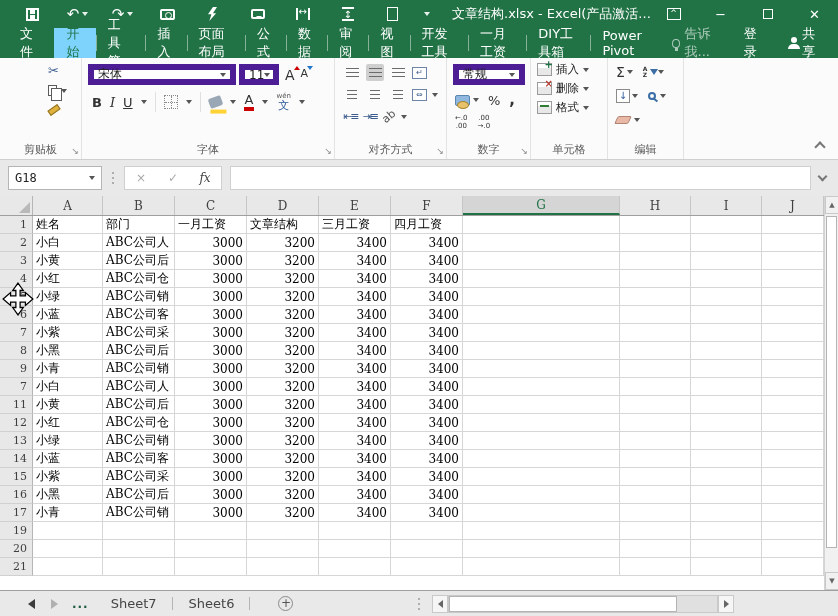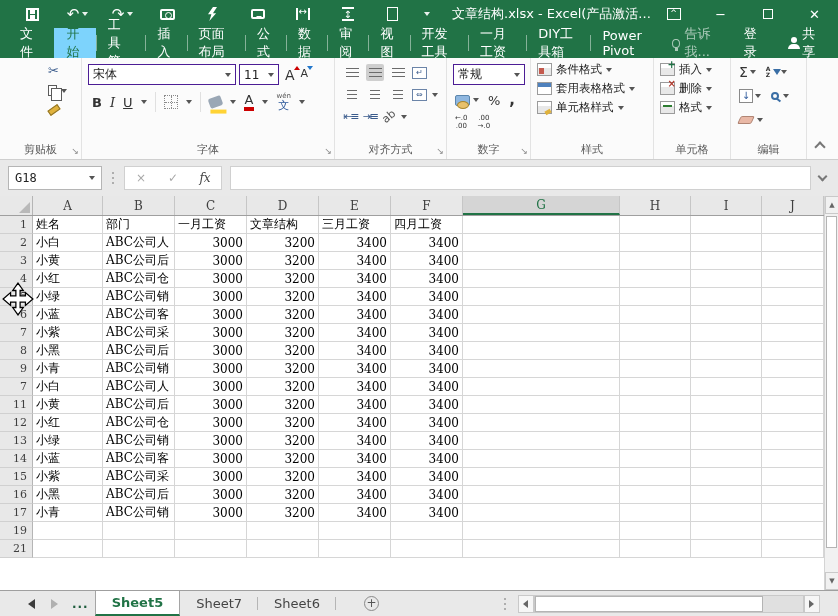--- a/index.html
+++ b/index.html
@@ -58,21 +58,21 @@
   .clipicon:before{content:"";position:absolute;left:6px;top:-3px;width:10px;height:5px;background:#b7944c;border-radius:2px}
   .clipicon:after{content:"";position:absolute;left:7px;top:4px;width:14px;height:22px;background:#fff;border:1px solid #9b9b9b}
   .clipmini{position:absolute;left:48px;top:5px;display:flex;flex-direction:column;gap:7px;align-items:flex-start}
   .scis{font-size:13px;color:#3a5b8c}
   .copyic{width:9px;height:11px;border:1.5px solid #5b5b5b;position:relative;background:#fff}
   .copyic:before{content:"";position:absolute;left:2px;top:2px;width:9px;height:11px;border:1.5px solid #5b5b5b;background:#fff}
   .brush{width:12px;height:6px;background:#e0b23c;border:1px solid #8f742a;transform:rotate(-35deg);position:relative;top:4px}
   .minicaret{width:0;height:0;border-left:3px solid transparent;border-right:3px solid transparent;border-top:4px solid #555;display:inline-block;vertical-align:middle}
 
   .frow1{display:flex;align-items:center;margin:3px 4px 4px 6px}
-  .combo{background:#fff;border:1px solid #4c1d95;height:21px;display:flex;align-items:center;justify-content:space-between;padding:0 4px;font-size:12px;color:#222}
+  .combo{background:#fff;border:6px solid #4c1d95;height:21px;display:flex;align-items:center;justify-content:space-between;padding:0 4px;font-size:12px;color:#222}
   .fname{width:148px}
   .fsize{width:40px;margin-left:3px}
   .fgrow{display:flex;align-items:flex-start;margin-left:6px;gap:6px;font-size:13px;color:#333}
   .bigA{position:relative;font-size:14px}
   .bigA .up:after{content:"";position:absolute;top:-1px;right:-5px;border-left:3px solid transparent;border-right:3px solid transparent;border-bottom:4px solid #c00}
   .bigA.small{font-size:11px}
   .bigA.small .dn:after{content:"";position:absolute;top:-1px;right:-5px;border-left:3px solid transparent;border-right:3px solid transparent;border-top:4px solid #27c}
   .frow2{display:flex;align-items:center;margin-left:10px;gap:8px;height:26px;color:#333}
   .biu{font-size:13px;color:#333}
   .biu.b{font-weight:bold}.biu.i{font-style:italic;font-family:"DejaVu Serif",serif}.biu.u{text-decoration:underline}
@@ -361,38 +361,20 @@
       <span class="cma">,</span>
     </div>
     <div class="nrow3">
       <span class="decs"><span>←.0</span><br><span>.00</span></span>
       <span class="decs"><span>.00</span><br><span>→.0</span></span>
     </div>
     <div class="glabel">数字</div>
     <div class="launcher">↘</div>
   </div>
 
-  <div class="group g-styles">
-    <div class="styrow">
-        <span class="sic cf"></span>
-        <span>条件格式</span>
-        <span class="minicaret"></span>
-      </div>
-    <div class="styrow">
-        <span class="sic ft"></span>
-        <span>套用表格格式</span>
-        <span class="minicaret"></span>
-      </div>
-    <div class="styrow">
-        <span class="sic cs"></span>
-        <span>单元格样式</span>
-        <span class="minicaret"></span>
-      </div>
-    <div class="glabel">样式</div>
-  </div>
 
   <div class="group g-cells">
     <div class="styrow">
         <span class="sic ins"></span>
         <span>插入</span>
         <span class="minicaret"></span>
       </div>
     <div class="styrow">
         <span class="sic del"></span>
         <span>删除</span>
@@ -704,20 +686,33 @@
       <div class="cell" style="width: 72px;"></div>
       <div class="cell" style="width: 72px;"></div>
       <div class="cell" style="width: 72px;"></div>
       <div class="cell" style="width: 72px;"></div>
       <div class="cell" style="width: 157px;"></div>
       <div class="cell" style="width: 71px;"></div>
       <div class="cell" style="width: 71px;"></div>
       <div class="cell" style="width: 62px;"></div>
     </div>
     <div class="grow">
+      <div class="rowhead">20</div>
+      <div class="cell" style="width: 70px;"></div>
+      <div class="cell" style="width: 72px;"></div>
+      <div class="cell" style="width: 72px;"></div>
+      <div class="cell" style="width: 72px;"></div>
+      <div class="cell" style="width: 72px;"></div>
+      <div class="cell" style="width: 72px;"></div>
+      <div class="cell" style="width: 157px;"></div>
+      <div class="cell" style="width: 71px;"></div>
+      <div class="cell" style="width: 71px;"></div>
+      <div class="cell" style="width: 62px;"></div>
+    </div>
+    <div class="grow">
       <div class="rowhead">21</div>
       <div class="cell" style="width: 70px;"></div>
       <div class="cell" style="width: 72px;"></div>
       <div class="cell" style="width: 72px;"></div>
       <div class="cell" style="width: 72px;"></div>
       <div class="cell" style="width: 72px;"></div>
       <div class="cell" style="width: 72px;"></div>
       <div class="cell" style="width: 157px;"></div>
       <div class="cell" style="width: 71px;"></div>
       <div class="cell" style="width: 71px;"></div>
@@ -735,21 +730,20 @@
   <path d="M16 1 L21 8 H18 V13 H23 V10 L30 16 L23 22 V19 H18 V24 H21 L16 31 L11 24 H14 V19 H9 V22 L2 16 L9 10 V13 H14 V8 H11 Z" fill="#fff" stroke="#000" stroke-width="1.2"></path>
 </svg>
 
 <div class="tabbar">
   <div class="navs">
     <span class="tri-l"></span>
     <span class="tri-r"></span>
   </div>
   <div class="dots">...</div>
   <div class="stabs">
-      <div class="stab active">Sheet5</div>
       <div class="stab">Sheet7</div>
       <div class="stab">Sheet6</div>
     </div>
   <div class="newsheet">+</div>
   <span class="grip"></span>
   <div class="hscroll">
     <span class="hsa">
         <span class="tri-l2"></span>
       </span>
     <span class="htrack">

